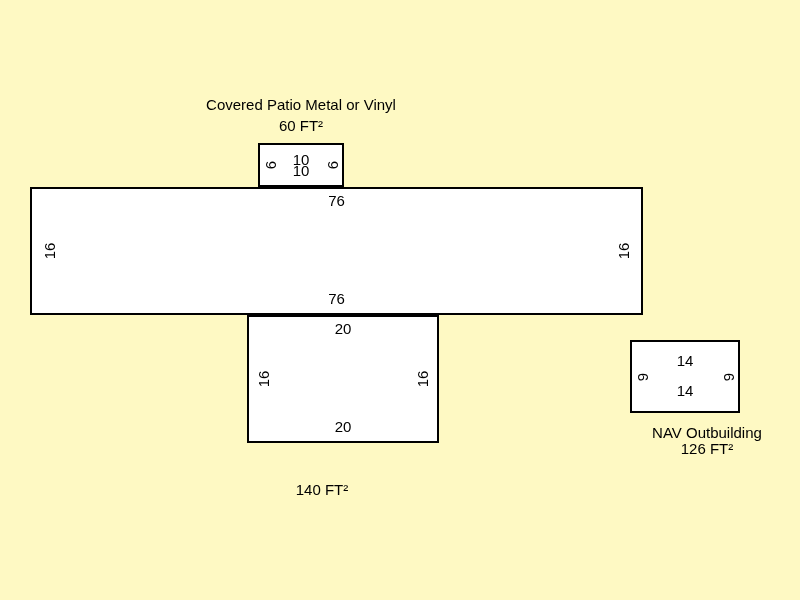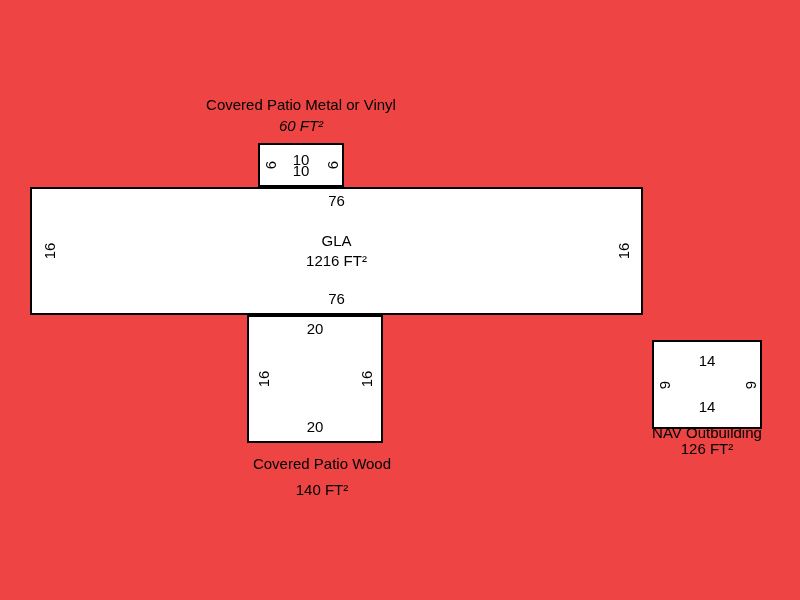--- a/index.html
+++ b/index.html
@@ -5,21 +5,21 @@
   * { margin: 0; padding: 0; box-sizing: border-box; }
   html, body { background: #ffffff; }
   body {
     font-family: "Liberation Sans", sans-serif;
     color: #000000;
   }
   .canvas {
     position: relative;
     width: 800px;
     height: 600px;
-    background: #ef4444;
+    background: #fef9c3;
     overflow: hidden;
     font-size: 15px;
   }
   .rect {
     position: absolute;
     border: 2px solid #000000;
     background: #ffffff;
   }
   .txt {
     position: absolute;
@@ -56,51 +56,46 @@
     line-height: 20px;
     white-space: nowrap;
   }
 </style>
 </head>
 <body>
 
 <div class="canvas">
 
   <div class="txt" style="left:151px; top:96px;">Covered Patio Metal or Vinyl</div>
-  <div class="txt" style="left:151px; top:117px;font-style:italic;">60 FT²</div>
+  <div class="txt" style="left:151px; top:117px;">60 FT²</div>
 
   <div class="rect pm" style="left:258px; top:143px; width:86px; height:44px;">
     <span class="dim top">10</span>
     <span class="dim bottom">10</span>
     <span class="dim left">6</span>
     <span class="dim right">6</span>
   </div>
 
   <div class="rect gla" style="left:30px; top:187px; width:613px; height:128px;">
     <span class="dim top">76</span>
     <span class="dim bottom">76</span>
     <span class="dim left">16</span>
     <span class="dim right">16</span>
-    <div class="gla-center">
-      <div>GLA</div>
-      <div>1216 FT²</div>
-    </div>
   </div>
 
-  <div class="rect pw" style="left:247px; top:315px; width:136px; height:128px;padding-left:29px;">
+  <div class="rect pw" style="left:247px; top:315px; width:192px; height:128px;padding-left:29px;">
     <span class="dim top">20</span>
     <span class="dim bottom">20</span>
     <span class="dim left">16</span>
     <span class="dim right">16</span>
   </div>
 
-  <div class="txt" style="left:172px; top:455px;">Covered Patio Wood</div>
   <div class="txt" style="left:172px; top:481px;">140 FT²</div>
 
-  <div class="rect ob" style="left:652px; top:340px; width:110px; height:89px;">
+  <div class="rect ob" style="left:630px; top:340px; width:110px; height:73px;">
     <span class="dim top">14</span>
     <span class="dim bottom">14</span>
     <span class="dim left">9</span>
     <span class="dim right">9</span>
   </div>
 
   <div class="txt" style="left:557px; top:424px;">NAV Outbuilding</div>
   <div class="txt" style="left:557px; top:440px;">126 FT²</div>
 
 </div>

